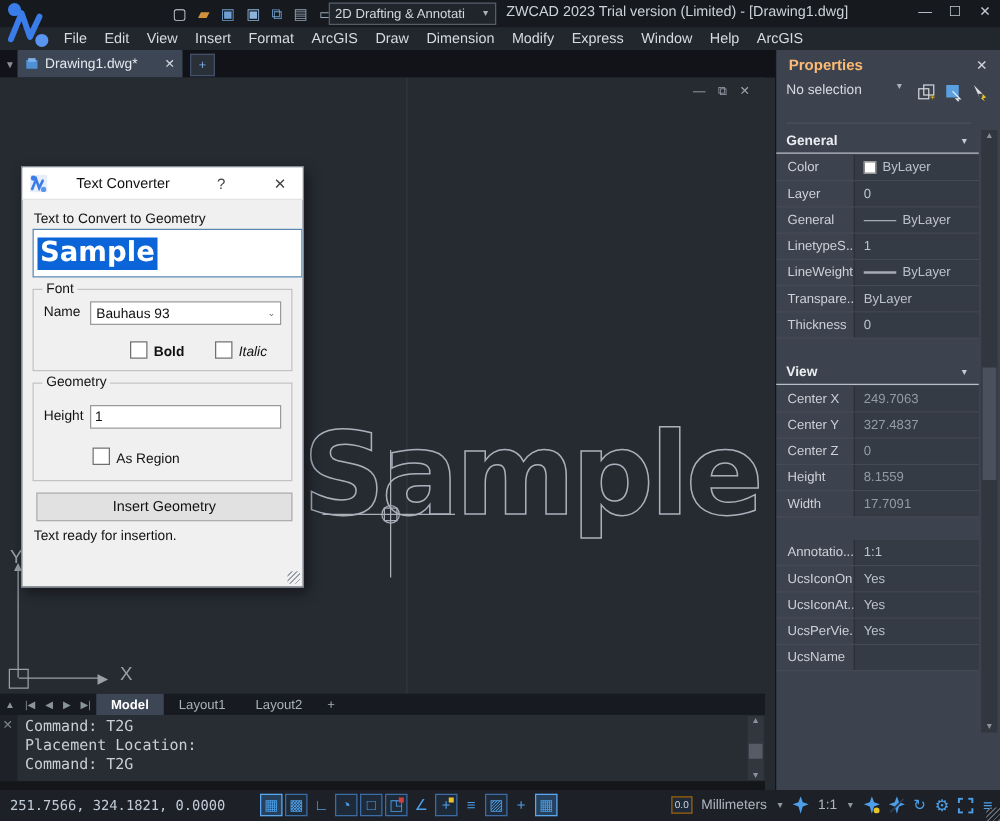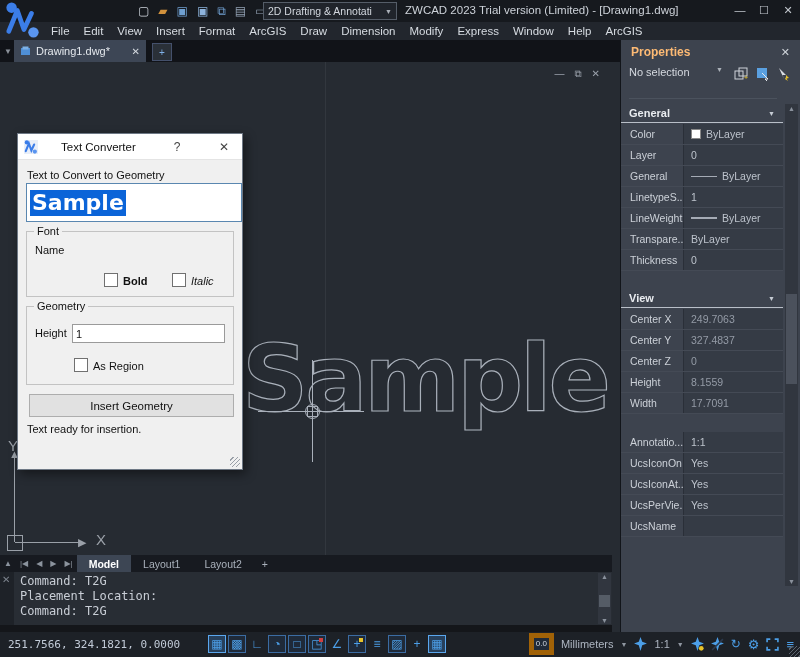--- a/index.html
+++ b/index.html
@@ -132,21 +132,21 @@
   
   .statusbar{position:absolute;left:0;top:632px;width:800px;height:25px;background:#1d2127;z-index:20;}
   .coords{position:absolute;left:8px;top:6px;font-family:"DejaVu Sans Mono",monospace;font-size:11px;color:#c2cbd8;}
   .toggles{position:absolute;left:208px;top:3px;display:flex;gap:2px;}
   .tg{width:18px;height:18px;display:flex;align-items:center;justify-content:center;color:#4c9fe8;font-size:12px;
     box-sizing:border-box;position:relative;}
   .tg.boxed{border:1px solid #3b6ca3;background:#1f2a39;}
   .tg.active{border:1px solid #5aa7ef;background:#27405c;}
   .tg .dot{position:absolute;right:2px;top:2px;width:4px;height:4px;}
   .rcluster{position:absolute;right:6px;top:3px;display:flex;align-items:center;gap:7px;height:18px;}
-  .units-badge{border:5px solid #a16207;color:#cfd6df;background:#1f2a39;font-size:8px;padding:0 2px;line-height:12px;}
+  .units-badge{border:1px solid #a16207;color:#cfd6df;background:#1f2a39;font-size:8px;padding:0 2px;line-height:12px;}
   .rtext{color:#aeb6c2;font-size:11px;}
   .rcaret{color:#8f96a0;font-size:7px;}
   .ricon{display:flex;align-items:center;justify-content:center;}
   .gear{color:#4c9fe8;font-size:13px;}
   .cycle{color:#4c9fe8;font-size:12px;}
   .burger{color:#4c9fe8;font-size:13px;font-weight:bold;}
   .grip{position:absolute;right:0;bottom:0;width:11px;height:11px;
     background:repeating-linear-gradient(135deg,transparent 0 2px,#5d656f 2px 3px);}
 </style>
 </head>
@@ -249,20 +249,24 @@
       <span class="dlg-btn">?</span>
       <span class="dlg-btn">✕</span>
     </div>
     <div class="dlg-label">Text to Convert to Geometry</div>
     <div class="dlg-textbox">
       <span class="dlg-selected">Sample</span>
     </div>
     <div class="grp grp-font">
       <span class="grp-legend">Font</span>
       <span class="fld-label" style="left:8px;top:12px;">Name</span>
+      <div class="dd dd-font">
+        <span class="dd-text">Bauhaus 93</span>
+        <span class="dd-caret">⌄</span>
+      </div>
       <span class="chk-bold"><span class="chk"></span><span>Bold</span></span>
       <span class="chk-italic"><span class="chk"></span><span>Italic</span></span>
     </div>
     <div class="grp grp-geom">
       <span class="grp-legend">Geometry</span>
       <span class="fld-label" style="left:8px;top:20px;">Height</span>
       <input class="txt-input txt-height" value="1" style="">
       <span class="chk-region"><span class="chk"></span><span>As Region</span></span>
     </div>
     <div class="btn-insert">Insert Geometry</div>

